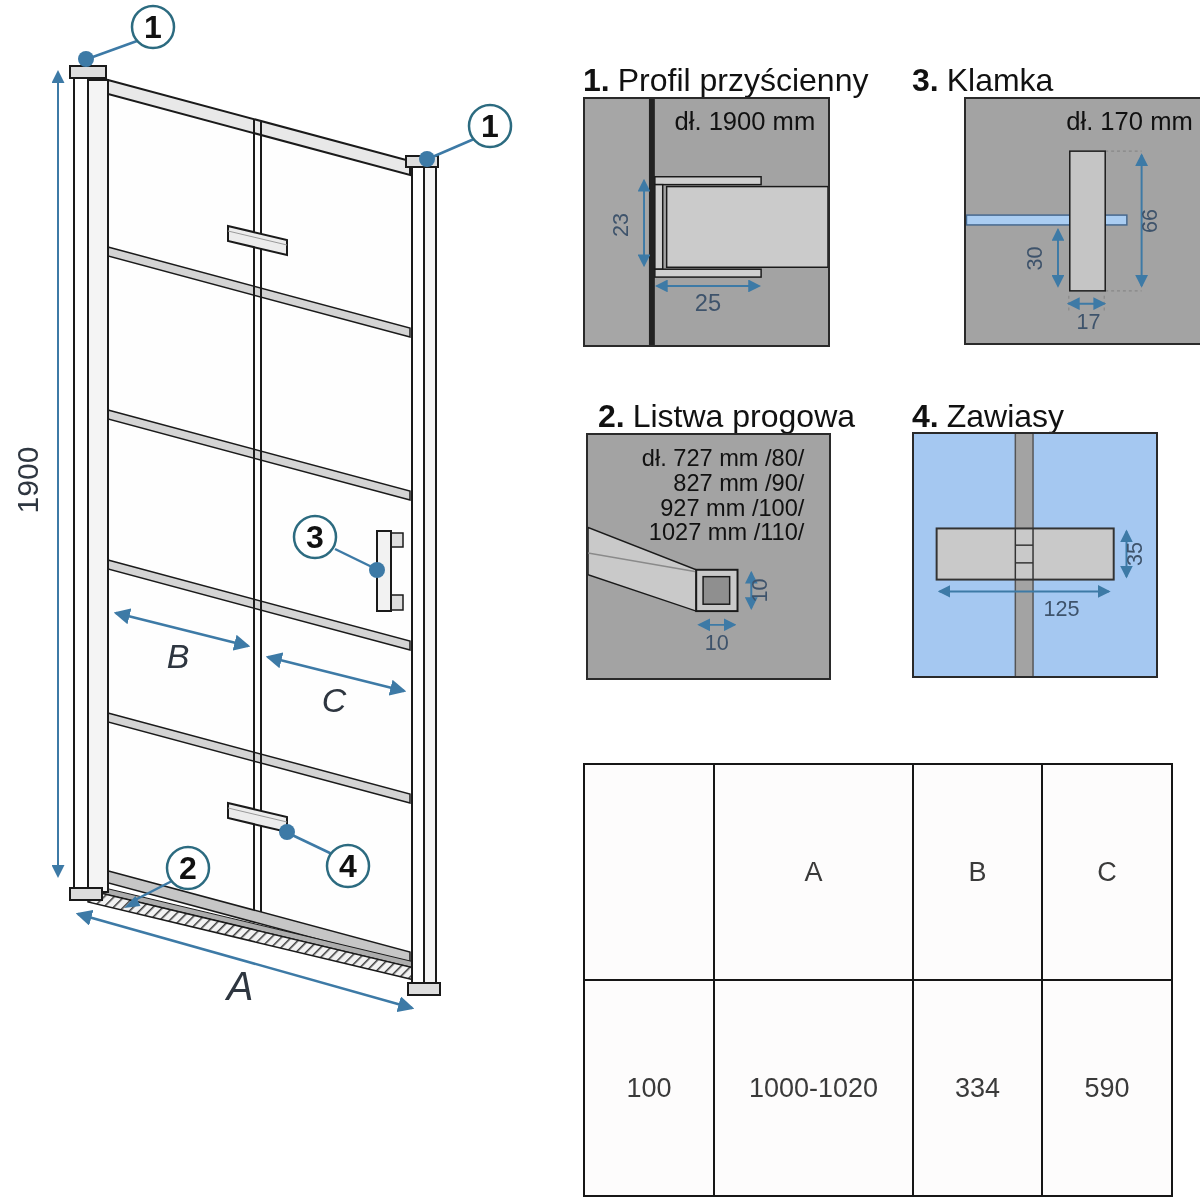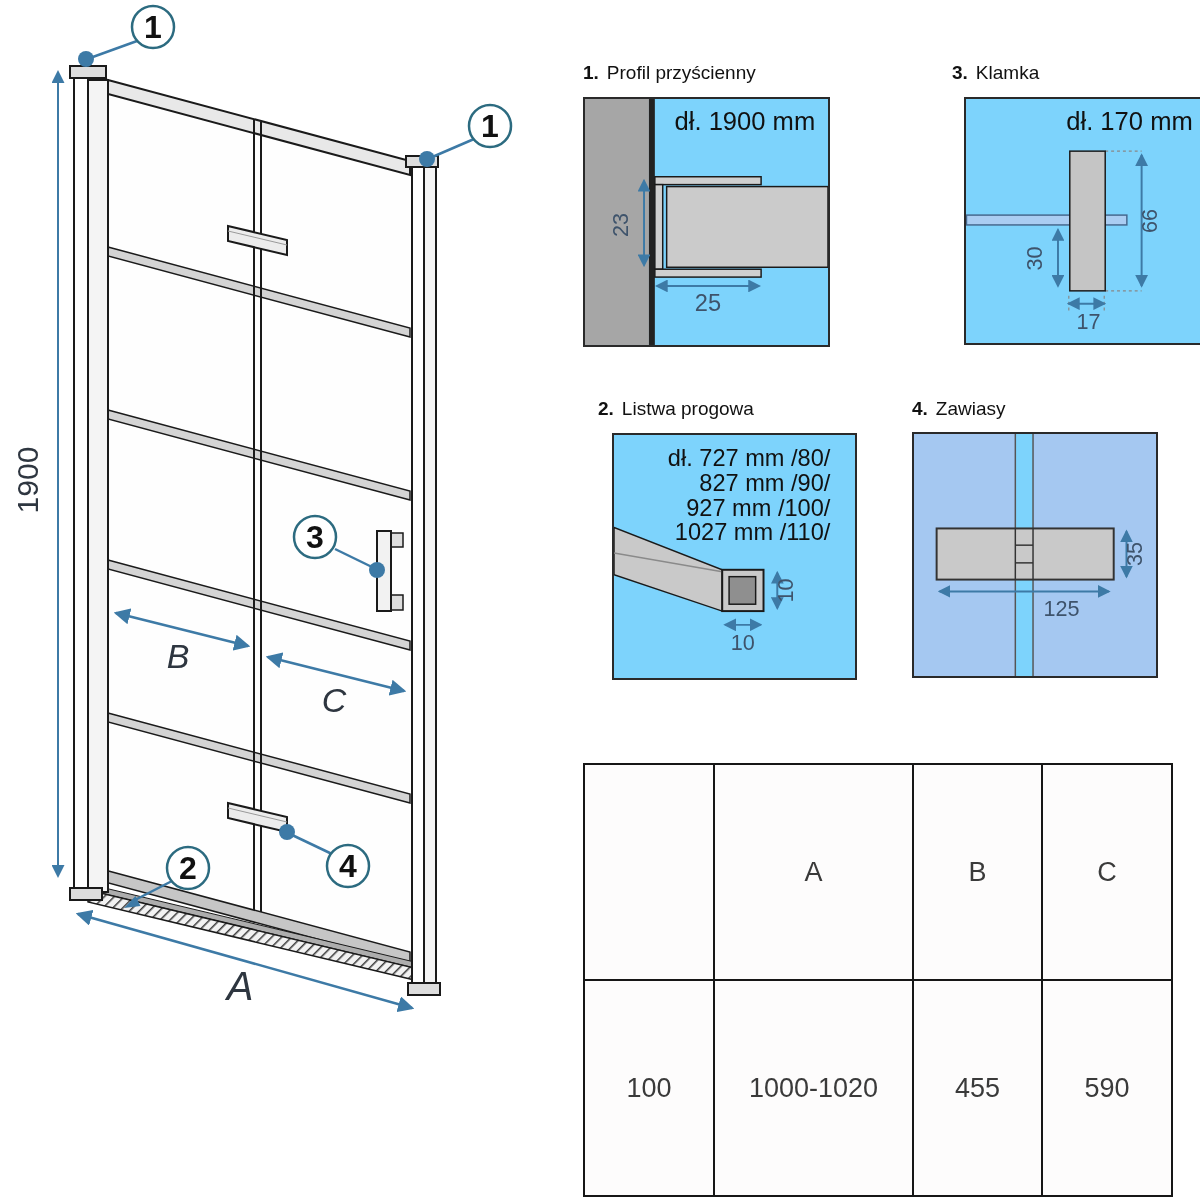--- a/index.html
+++ b/index.html
@@ -1,20 +1,20 @@
 <!DOCTYPE html>
 <html><head>
 <meta charset="utf-8">
 <style>
   html,body{margin:0;padding:0;background:#fff;}
   body{width:1200px;height:1200px;position:relative;font-family:"Liberation Sans",sans-serif;color:#1a1a1a;overflow:hidden;}
   .abs{position:absolute;}
-  .card-title{font-size:19px;color:#111;white-space:nowrap;}
+  .card-title{font-size:32px;color:#111;white-space:nowrap;}
   .card-title .num{font-weight:bold;margin-right:8px;}
-  .card-box{border:2px solid #2a2a2a;background:#7dd3fc;box-sizing:border-box;}
+  .card-box{border:2px solid #2a2a2a;background:#a3a3a3;box-sizing:border-box;}
   .card-box svg{display:block;width:100%;height:100%;}
   table.sizes{border-collapse:collapse;table-layout:fixed;background:#fdfcfc;}
   table.sizes td,table.sizes th{border:2px solid #161616;text-align:center;vertical-align:middle;
     font-size:27px;font-weight:normal;color:#3a3a3a;padding:0;}
   svg text{font-family:"Liberation Sans",sans-serif;}
   .dimlab{fill:#2e3640;}
   .carddim{fill:#3e536b;}
   .callout-num{font-weight:bold;fill:#111;}
 </style>
 </head>
@@ -159,21 +159,21 @@
       <line x1="60" y1="83" x2="60" y2="169" stroke="#3d7aa6" stroke-width="2" marker-start="url(#m-c1)" marker-end="url(#m-c1)"></line>
       <text x="44" y="128" transform="rotate(-90 44 128)" text-anchor="middle" font-size="22" class="carddim">23</text>
     </g>
     <g>
       <line x1="73" y1="190" x2="177" y2="190" stroke="#3d7aa6" stroke-width="2" marker-start="url(#m-c1)" marker-end="url(#m-c1)"></line>
       <text x="125" y="215" text-anchor="middle" font-size="24" class="carddim">25</text>
     </g>
   </svg>
 </div>
 
-<div class="abs card-title" style="left:952px;top:62px">
+<div class="abs card-title" style="left:912px;top:62px">
   <span class="num">3.</span><span>Klamka</span>
 </div>
 <div class="abs card-box" style="left:964px;top:97px;width:247px;height:248px">
   <svg viewBox="0 0 246 248">
     <defs>
       <marker id="m-c3" viewBox="0 0 10 10" refX="8.5" refY="5" markerWidth="6.5" markerHeight="6.5" orient="auto-start-reverse">
         <path d="M0,0L10,5L0,10z" fill="#3d7aa6"></path>
       </marker>
     </defs>
     <text x="230" y="32" text-anchor="end" font-size="26" fill="#111">dł. 170 mm</text>
@@ -196,21 +196,21 @@
     <g>
       <line x1="104" y1="208" x2="140" y2="208" stroke="#3d7aa6" stroke-width="2" marker-start="url(#m-c3)" marker-end="url(#m-c3)"></line>
       <text x="124" y="234" text-anchor="middle" font-size="22" class="carddim">17</text>
     </g>
   </svg>
 </div>
 
 <div class="abs card-title" style="left:598px;top:398px">
   <span class="num">2.</span><span>Listwa progowa</span>
 </div>
-<div class="abs card-box" style="left:612px;top:433px;width:245px;height:247px">
+<div class="abs card-box" style="left:586px;top:433px;width:245px;height:247px">
   <svg viewBox="0 0 245 247">
     <defs>
       <marker id="m-c2" viewBox="0 0 10 10" refX="8.5" refY="5" markerWidth="6.5" markerHeight="6.5" orient="auto-start-reverse">
         <path d="M0,0L10,5L0,10z" fill="#3d7aa6"></path>
       </marker>
     </defs>
     <g font-size="24" fill="#111" text-anchor="end">
       <text x="220" y="32">dł. 727 mm /80/</text>
       <text x="220" y="57">827 mm /90/</text>
       <text x="220" y="82">927 mm /100/</text>
@@ -277,17 +277,17 @@
   <tbody>
       <tr>
     <th></th>
     <th>A</th>
     <th>B</th>
     <th>C</th>
   </tr>
   <tr>
     <td>100</td>
     <td>1000-1020</td>
-    <td>455</td>
+    <td>334</td>
     <td>590</td>
   </tr>
 </tbody>
   </table>
 
 </body></html>

